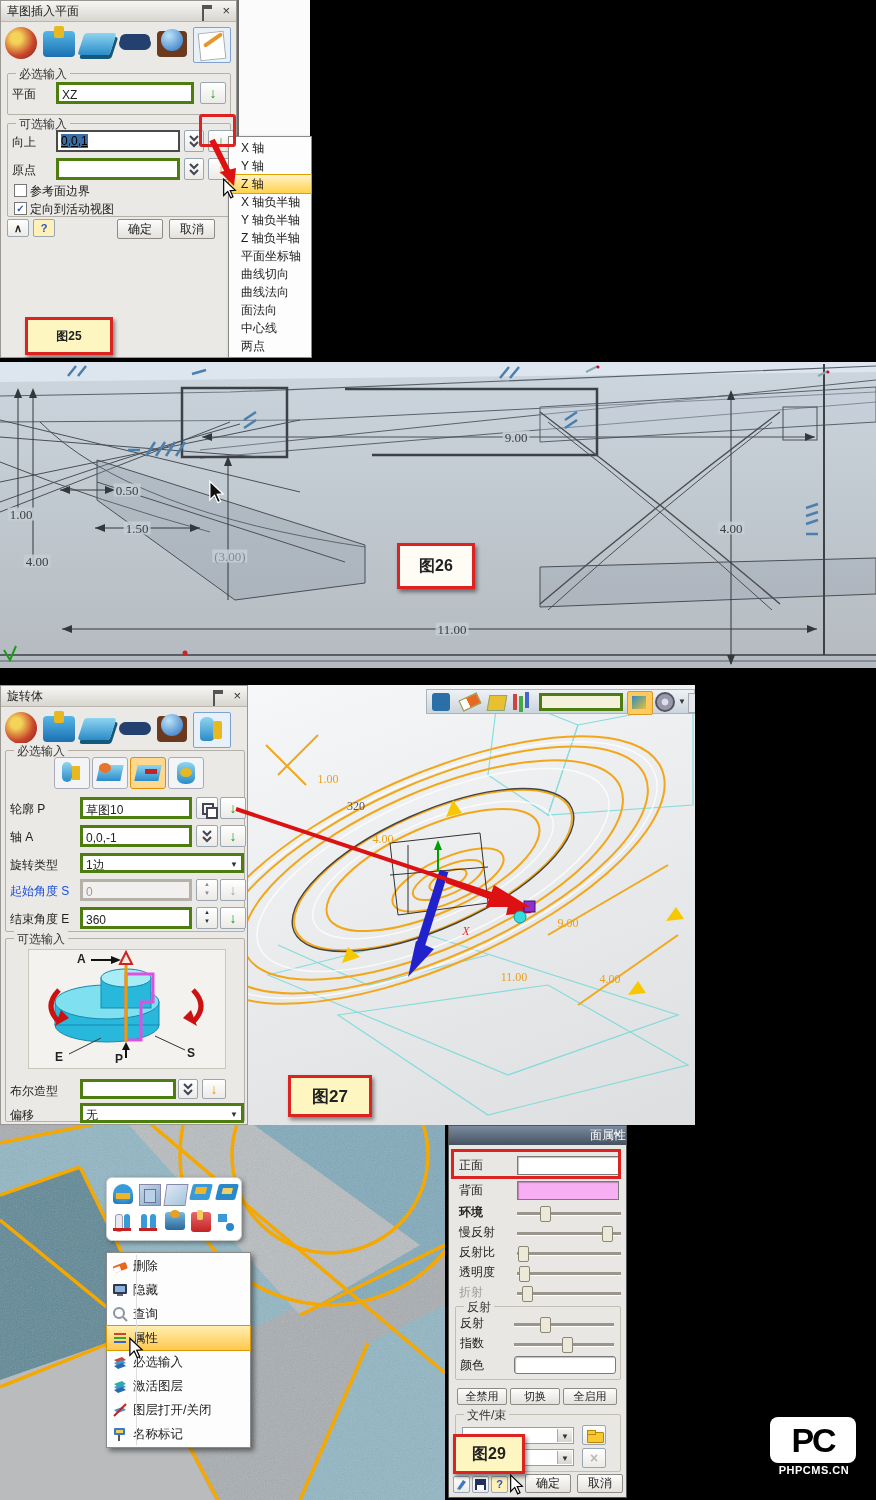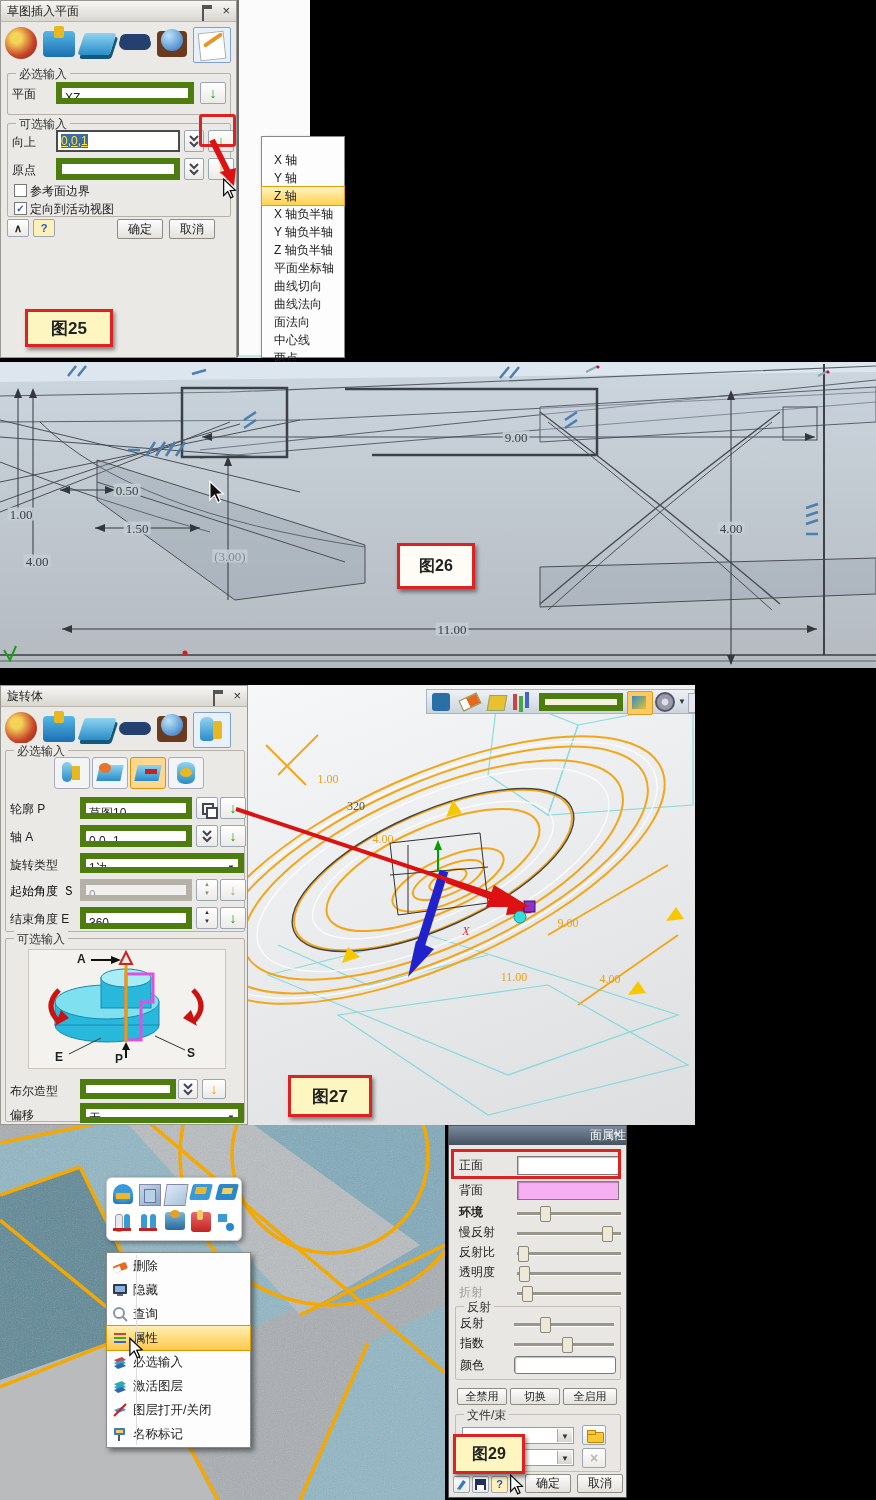--- a/index.html
+++ b/index.html
@@ -6,21 +6,21 @@
   body{width:876px;height:1500px;position:relative;overflow:hidden;
        font-family:"Liberation Sans",sans-serif;color:#222;}
   .abs{position:absolute;}
   .panel{background:#ebe9e6;border:1px solid #9a9892;box-sizing:border-box;}
   .tbar{background:linear-gradient(#f7f6f4,#d9d6d0);border-bottom:1px solid #b9b6ae;
         font-size:12px;line-height:20px;padding-left:6px;box-sizing:border-box;}
   .grp{position:absolute;border:1px solid #b5b1a8;border-radius:2px;box-sizing:border-box;}
   .glab{position:absolute;top:-8px;left:8px;background:#ebe9e6;padding:0 3px;
         font-size:12px;color:#333;white-space:nowrap;}
   .lbl{position:absolute;font-size:12px;white-space:nowrap;}
-  .field{position:absolute;background:#fff;border:6px solid #4d7c0f;font-size:12px;
+  .field{position:absolute;background:#fff;border:3px solid #4d7c0f;font-size:12px;
          line-height:20px;padding:0 3px;box-sizing:border-box;overflow:hidden;}
   .dis{background:#f1f0ee;color:#999;border-color:#b5b1a8;}
   .btn{position:absolute;background:linear-gradient(#fdfdfd,#e3e1dc);border:1px solid #8e8b84;
        border-radius:2px;font-size:12px;text-align:center;box-sizing:border-box;}
   .sqbtn{position:absolute;background:linear-gradient(#ffffff,#eceae6);border:1px solid #9aa6b2;
          border-radius:2px;text-align:center;box-sizing:border-box;font-weight:bold;}
   .garr{color:#18a018;font-size:14px;line-height:20px;}
   .oarr{color:#e8a000;font-size:14px;line-height:20px;}
   .figbox{position:absolute;background:#fdf6c0;border:3px solid #dd2222;box-sizing:border-box;
           display:flex;align-items:center;justify-content:center;font-weight:bold;
@@ -78,49 +78,49 @@
     <span class="glab">必选输入</span>
     <span class="lbl" style="left:4px;top:12px;">平面</span>
     <div class="field" style="left:48px;top:8px;width:138px;height:22px;">XZ</div>
     <div class="sqbtn garr" style="left:192px;top:8px;width:26px;height:22px;">↓</div>
   </div>
 
   <div class="grp" style="left:6px;top:122px;width:224px;height:94px;">
     <span class="glab">可选输入</span>
     <span class="lbl" style="left:4px;top:10px;">向上</span>
     <div class="field" style="left:48px;top:6px;width:124px;height:22px;border:2px solid #4a4a4a;line-height:18px;">
-      <span style="background:#3a6ea5;color:#fde047;text-decoration:underline;">0,0,1</span>
+      <span style="background:#3a6ea5;color:#000000;text-decoration:underline;">0,0,1</span>
     </div>
     <div class="sqbtn" style="left:176px;top:6px;width:20px;height:22px;"><svg width="12" height="14" style="margin-top:4px">
           <path d="M2,1 L6,5 L10,1 M2,7 L6,11 L10,7" fill="none" stroke="#445" stroke-width="2"></path>
         </svg></div>
     <div class="sqbtn garr" style="left:200px;top:6px;width:26px;height:22px;">↓</div>
     <span class="lbl" style="left:4px;top:38px;">原点</span>
     <div class="field" style="left:48px;top:34px;width:124px;height:22px;"></div>
     <div class="sqbtn" style="left:176px;top:34px;width:20px;height:22px;"><svg width="12" height="14" style="margin-top:4px">
           <path d="M2,1 L6,5 L10,1 M2,7 L6,11 L10,7" fill="none" stroke="#445" stroke-width="2"></path>
         </svg></div>
     <div class="sqbtn oarr" style="left:200px;top:34px;width:26px;height:22px;">↓</div>
     <span class="chk" style="left:6px;top:60px;"></span>
     <span class="lbl" style="left:22px;top:59px;">参考面边界</span>
     <span class="chk" style="left:6px;top:78px;">✓</span>
     <span class="lbl" style="left:22px;top:77px;">定向到活动视图</span>
   </div>
   <div class="sqbtn" style="left:6px;top:218px;width:22px;height:18px;font-size:11px;line-height:16px;">∧</div>
   <div class="sqbtn" style="left:32px;top:218px;width:22px;height:18px;font-size:11px;line-height:16px;color:#2a55c0;background:#fdf0b8;">?</div>
   <div class="btn" style="left:116px;top:218px;width:46px;height:20px;line-height:18px;">确定</div>
   <div class="btn" style="left:168px;top:218px;width:46px;height:20px;line-height:18px;">取消</div>
-  <div class="figbox" style="left:24px;top:308px;width:88px;height:38px;font-size:17px;">
+  <div class="figbox" style="left:24px;top:316px;width:88px;height:38px;font-size:12px;">
     <span>图25</span>
   </div>
 </div>
 
 <div class="abs" style="left:237px;top:0;width:73px;height:358px;background:#fbfbfb;border-left:2px solid #6a6a6a;border-bottom:3px solid #bfe8ea;box-sizing:border-box;"></div>
 
-<div class="menu" style="left:228px;top:136px;width:84px;height:222px;padding-top:14px;margin-left:33px;">
+<div class="menu" style="left:228px;top:136px;width:84px;height:222px;padding-top:2px;">
   <div class="mitem">X 轴</div>
   <div class="mitem">Y 轴</div>
   <div class="mitem msel">Z 轴</div>
   <div class="mitem">X 轴负半轴</div>
   <div class="mitem">Y 轴负半轴</div>
   <div class="mitem">Z 轴负半轴</div>
   <div class="mitem">平面坐标轴</div>
   <div class="mitem">曲线切向</div>
   <div class="mitem">曲线法向</div>
   <div class="mitem">面法向</div>
@@ -276,21 +276,21 @@
       <div class="field" style="left:74px;top:74px;width:112px;height:22px;">0,0,-1</div>
       <div class="sqbtn" style="left:190px;top:74px;width:22px;height:22px;"><svg width="12" height="14" style="margin-top:4px">
             <path d="M2,1 L6,5 L10,1 M2,7 L6,11 L10,7" fill="none" stroke="#445" stroke-width="2"></path>
           </svg></div>
       <div class="sqbtn garr" style="left:214px;top:74px;width:26px;height:22px;">↓</div>
       <span class="lbl" style="left:4px;top:106px;">旋转类型</span>
       <div class="field" style="left:74px;top:102px;width:164px;height:20px;line-height:18px;">
         <span>1边</span>
         <span class="abs" style="right:3px;top:0;font-size:8px;color:#333;">▼</span>
       </div>
-      <span class="lbl" style="left:4px;top:132px;color:#000000;font-family:Liberation Mono, monospace;">起始角度 S</span>
+      <span class="lbl" style="left:4px;top:132px;color:#1d4ed8;">起始角度 S</span>
       <div class="field dis" style="left:74px;top:128px;width:112px;height:22px;">0</div>
       <div class="sqbtn" style="left:190px;top:128px;width:22px;height:22px;font-size:6px;line-height:9px;color:#889;">▲<br>▼</div>
       <div class="sqbtn" style="left:214px;top:128px;width:26px;height:22px;color:#9aa;font-size:14px;line-height:20px;">↓</div>
       <span class="lbl" style="left:4px;top:160px;">结束角度 E</span>
       <div class="field" style="left:74px;top:156px;width:112px;height:22px;">360</div>
       <div class="sqbtn" style="left:190px;top:156px;width:22px;height:22px;font-size:6px;line-height:9px;color:#235;">▲<br>▼</div>
       <div class="sqbtn garr" style="left:214px;top:156px;width:26px;height:22px;">↓</div>
     </div>
     <div class="grp" style="left:4px;top:252px;width:240px;height:184px;">
       <span class="glab">可选输入</span>
@@ -646,13 +646,19 @@
         <i class="abs" style="left:4px;top:8px;width:7px;height:5px;background:#fff;"></i>
       </span>
     <span class="sqbtn" style="left:42px;top:350px;width:17px;height:17px;font-size:11px;line-height:15px;color:#2a55c0;background:#fdf0b8;">?</span>
     <div class="btn" style="left:76px;top:348px;width:46px;height:19px;line-height:17px;">确定</div>
     <div class="btn" style="left:128px;top:348px;width:46px;height:19px;line-height:17px;">取消</div>
     <svg class="cursor" style="left:60px;top:348px;" width="15" height="21" viewBox="0 0 12 18">
         <path d="M1,1 L1,15 L4.5,11.5 L7,17 L9,16 L6.6,10.8 L11,10.5 Z" fill="#fff" stroke="#000" stroke-width="1"></path>
       </svg>
   </div>
 
+  <div class="abs" style="left:770px;top:292px;width:88px;height:66px;text-align:center;">
+    <div style="width:86px;height:46px;background:#fff;border-radius:8px;color:#000;font-weight:bold;font-size:34px;line-height:46px;font-family:'Liberation Sans',sans-serif;letter-spacing:-2px;">
+      <span>PC</span>
+    </div>
+    <div style="color:#fff;font-weight:bold;font-size:11px;margin-top:1px;letter-spacing:.5px;">PHPCMS.CN</div>
+  </div>
 </div>
 
 </body></html>

